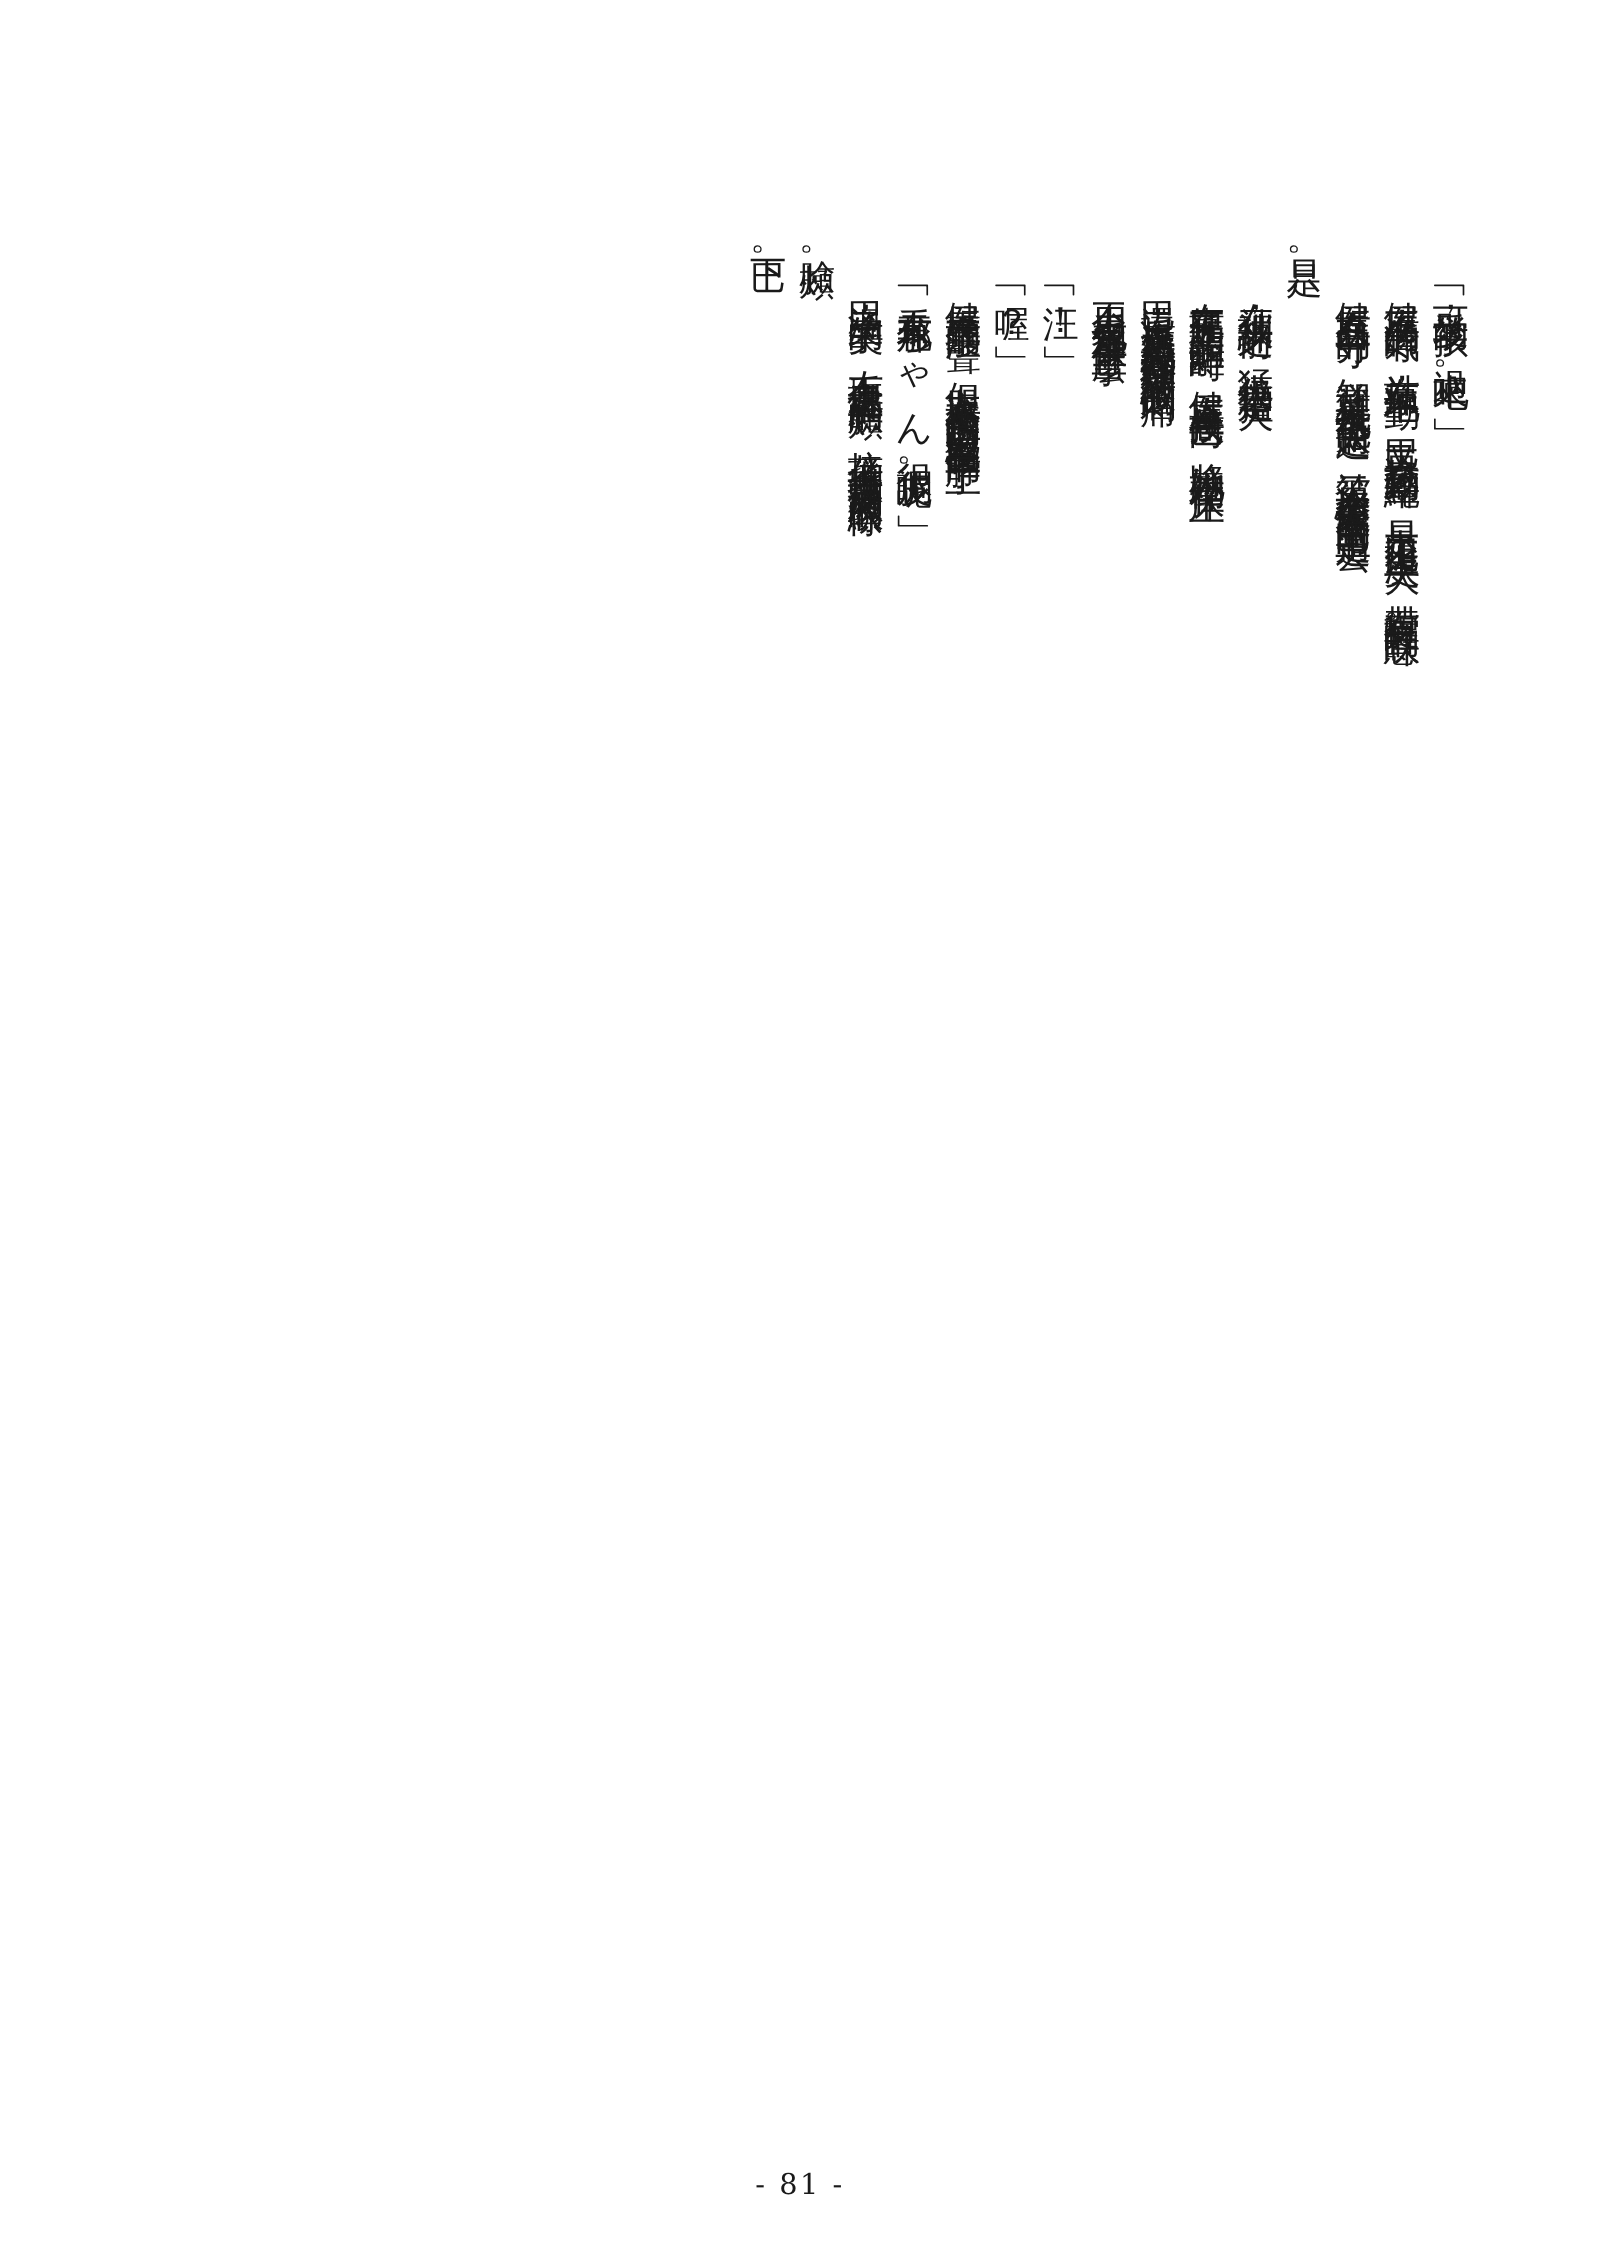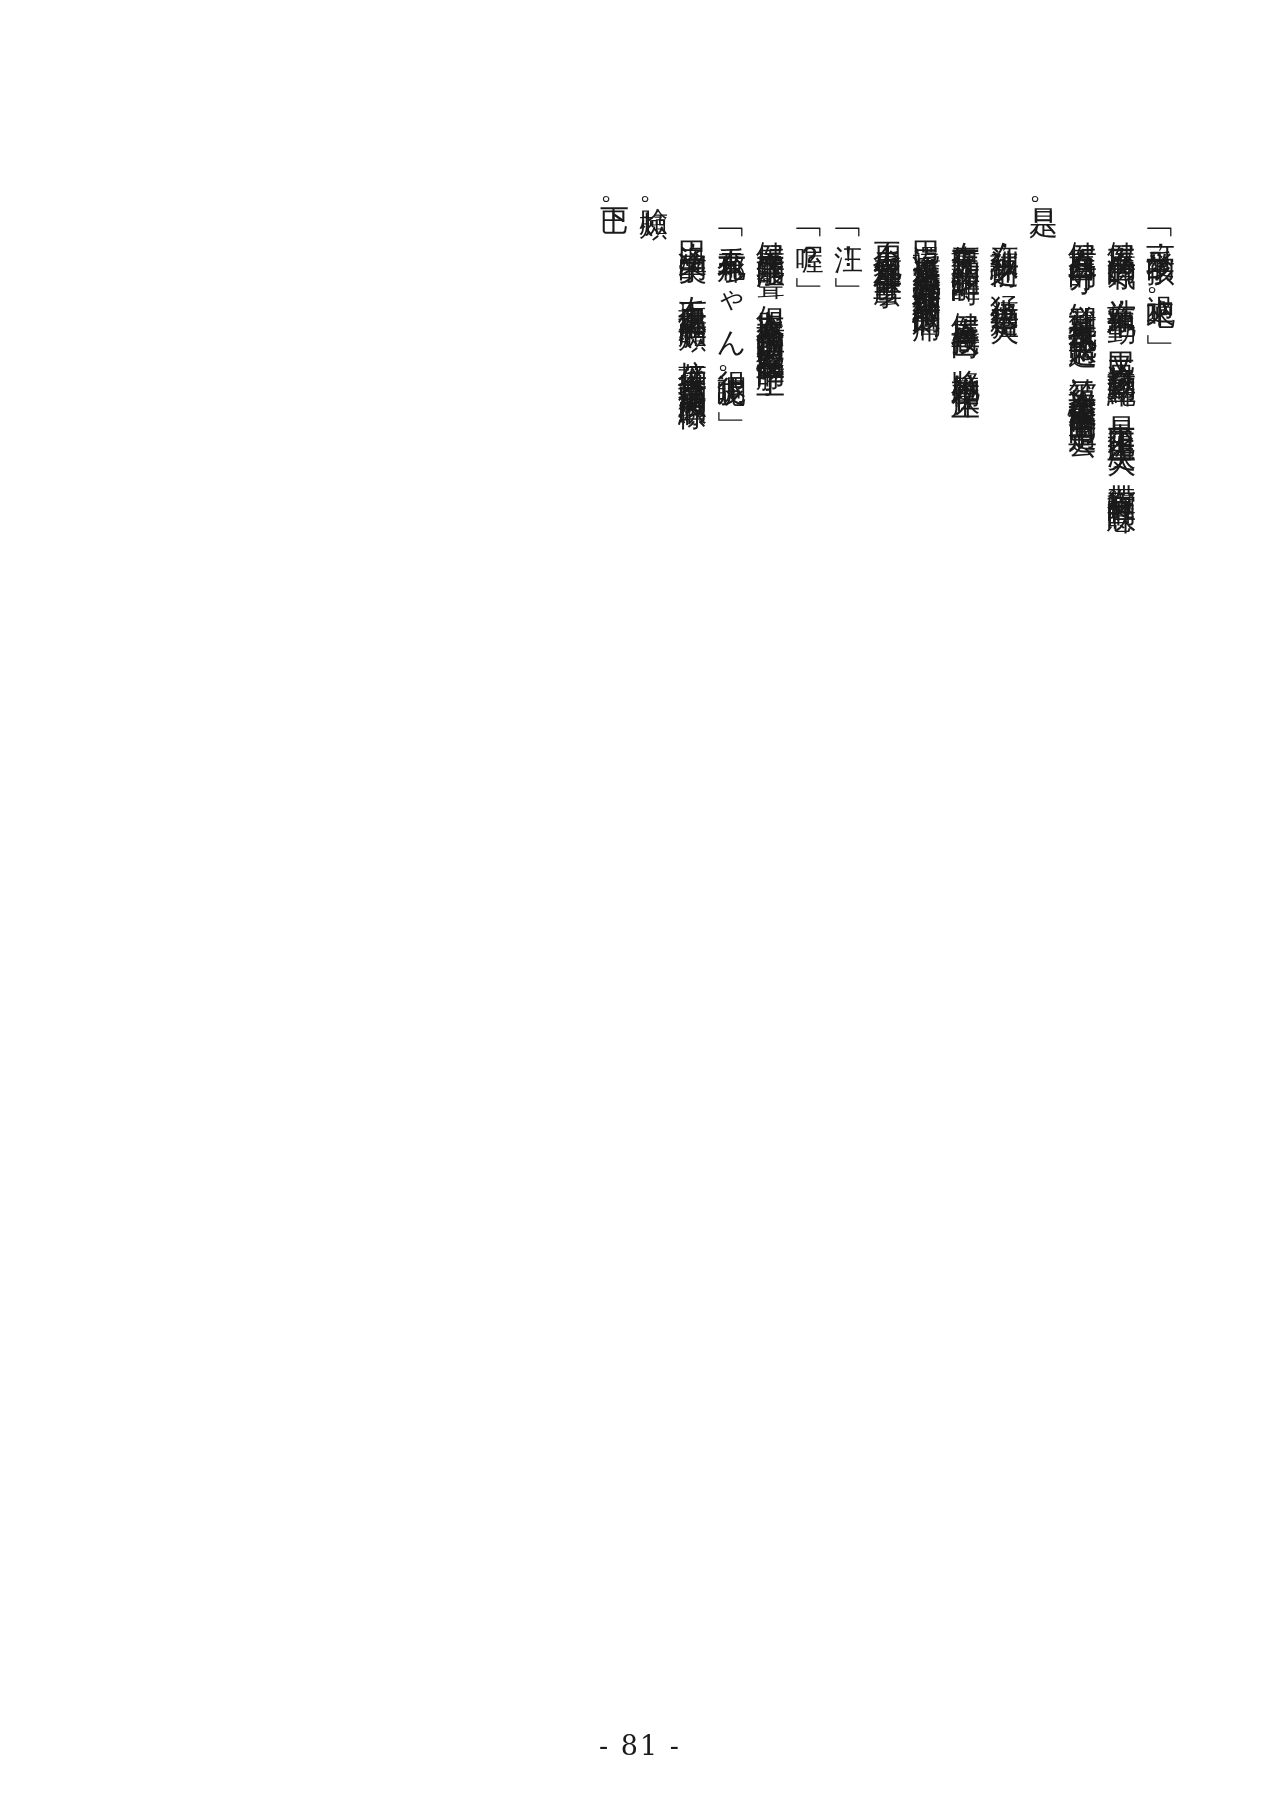--- a/index.html
+++ b/index.html
@@ -42,21 +42,21 @@
   }
   .col.indent {
     padding-top: 34px;
   }
   .page-number {
     position: absolute;
     bottom: 52px;
     left: 0;
     width: 100%;
     text-align: center;
-    font-size: 27px;
+    font-size: 23px;
     color: #1a1a1a;
     font-family: "DejaVu Serif", serif;
     letter-spacing: 2px;
   }
 </style>
 </head>
 <body>
 
 <div class="page">
   <div class="text-body" id="body">

